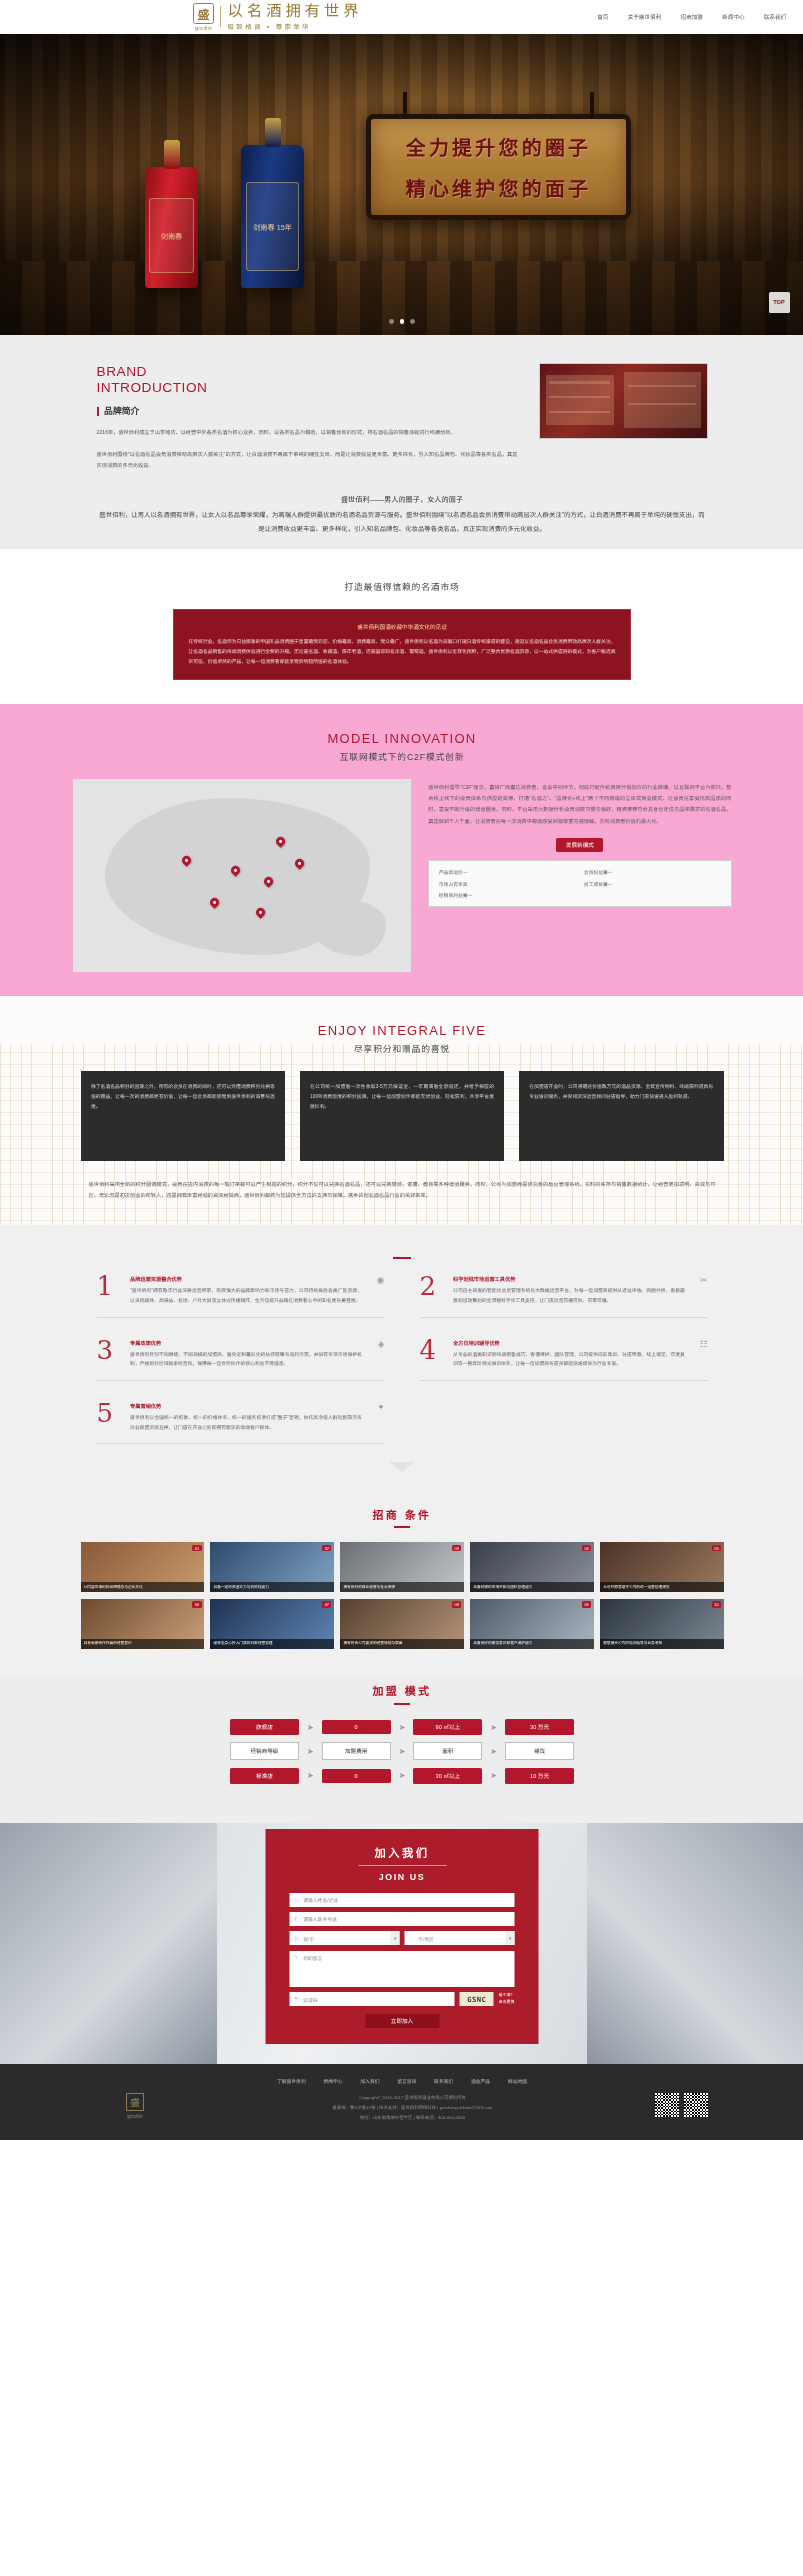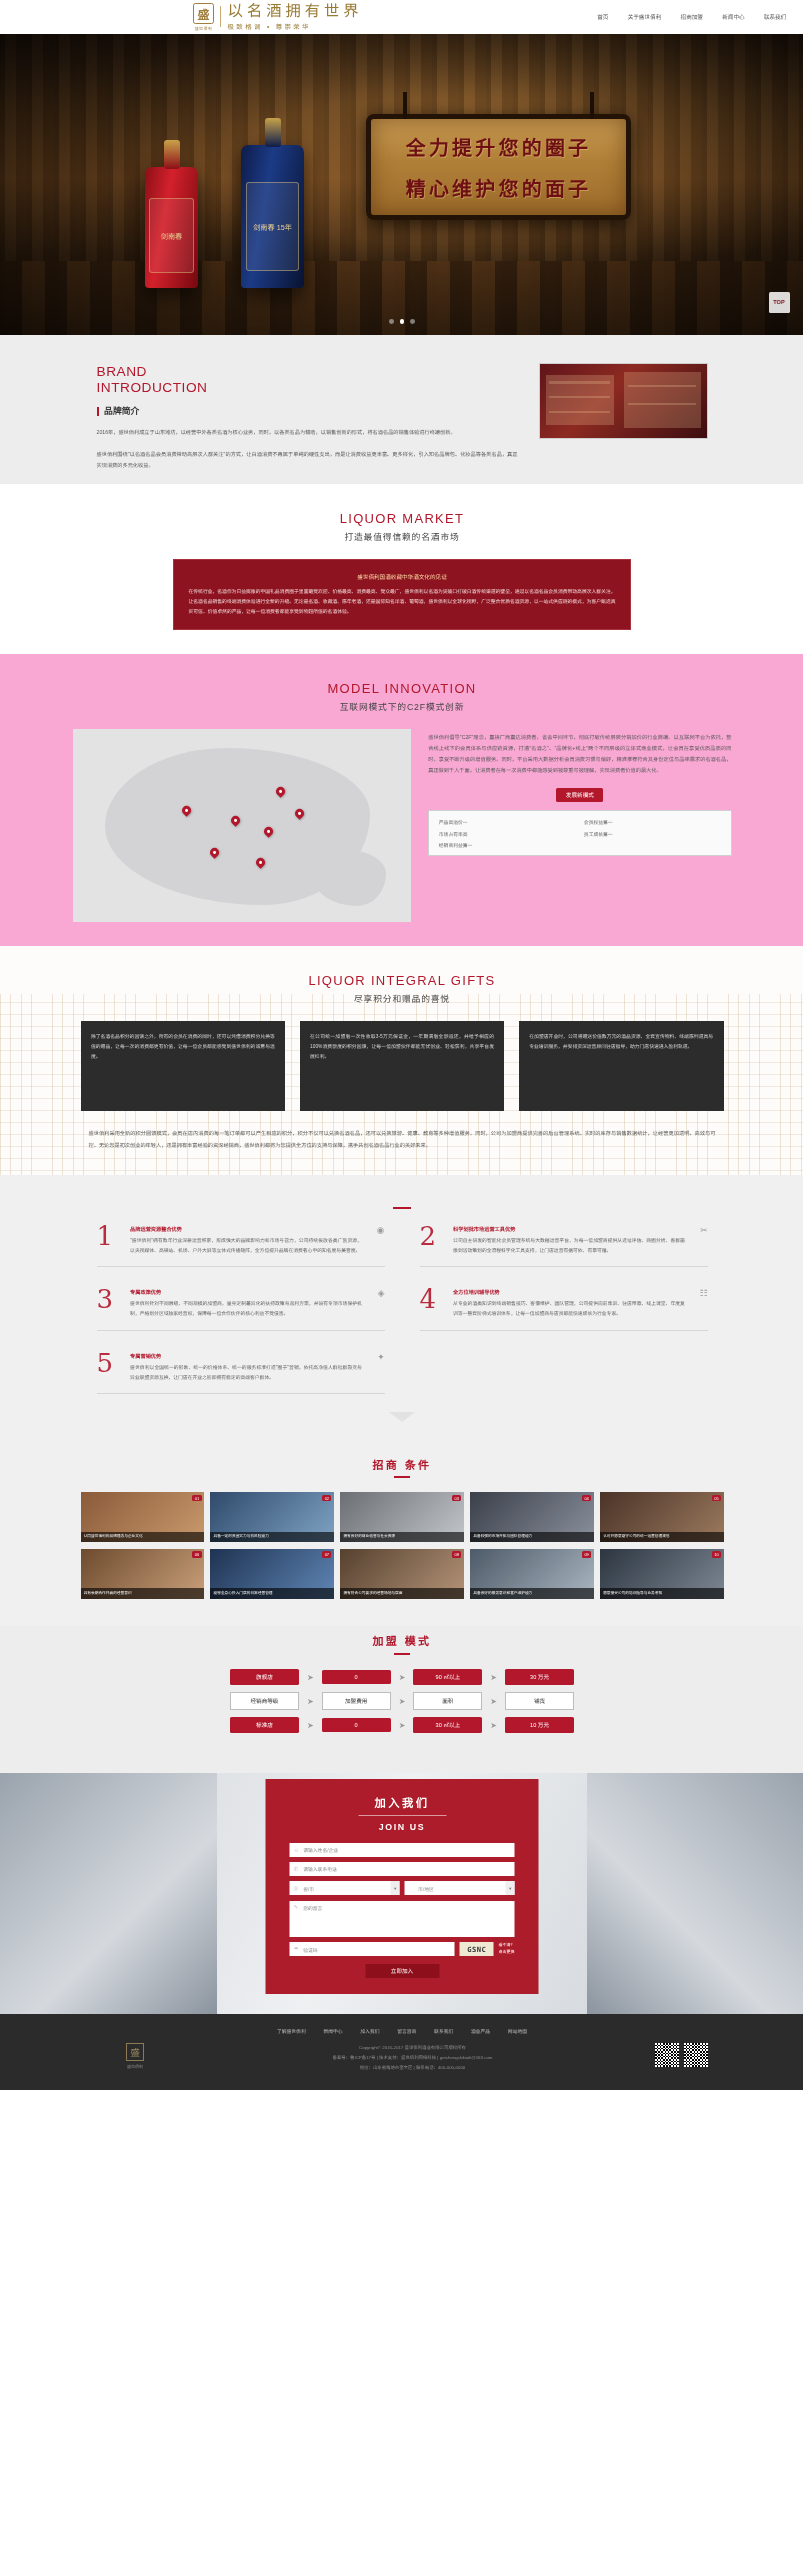--- a/index.html
+++ b/index.html
@@ -400,25 +400,28 @@
       <div class="brand-photo">
         <div class="shelf" style="left:6.4px;top:11.3px;width:68px;height:50px;"></div>
         <div class="shelf" style="left:84px;top:8px;width:77px;height:56px;"></div>
         <div class="shelf" style="left:9.6px;top:17.7px;width:61px;height:2.4px;"></div>
         <div class="shelf" style="left:9.6px;top:32px;width:61px;height:2.4px;"></div>
         <div class="shelf" style="left:9.6px;top:47px;width:61px;height:2.4px;"></div>
         <div class="shelf" style="left:88px;top:21px;width:68px;height:2.4px;"></div>
         <div class="shelf" style="left:88px;top:39px;width:68px;height:2.4px;"></div>
       </div>
     </div>
+    <div class="brand-quote">
+      <div class="q1">盛世佰利——男人的圈子，女人的面子</div>
+      <div>盛世佰利，让男人以名酒拥有世界，让女人以名品尊享荣耀，为高端人群提供最优质的名酒名品资源与服务。盛世佰利围绕"以名酒名品会员消费带动高层次人群关注"的方式，让白酒消费不再属于单纯的硬性支出，而是让消费收益更丰富、更多样化，引入知名品牌包、化妆品等各类名品，真正实现消费的多元化收益。</div>
+    </div>
   </div>
 
   <div class="section sec-white">
     <div class="sec-head">
-      <div class="sec-en">LIQUOR MARKET</div>
       <div class="sec-cn">打造最值得信赖的名酒市场</div>
     </div>
     <div class="market-box">
       <span class="mb-title">盛世佰利国酒收藏中华酒文化的见证</span>
       <span>在传统行业，名酒作为日益膨胀的中国礼品消费圈子里面最受欢迎、价格最高、消费最高、受众最广，盛世佰利以名酒为突破口打破白酒传统渠道的壁垒，通过以名酒名品会员消费带动高层次人群关注，让名酒名品销售的终端消费体验进行全新的升级。无论是名酒、收藏酒、陈年老酒，还是国际知名洋酒、葡萄酒，盛世佰利以全球化视野，广泛整合优质名酒资源，以一站式供应链的模式，为客户甄选真实可信、价值卓然的产品，让每一位消费者都能享受到物超所值的名酒体验。</span>
     </div>
   </div>
 
   <div class="section sec-grey">
     <div class="sec-head">
@@ -450,21 +453,21 @@
           <span>经销商利益第一</span>
           <span></span>
         </div>
       </div>
     </div>
   </div>
 
   <div class="gifts-sec">
     <div class="gifts-bg"></div>
     <div class="sec-head" style="position:relative">
-      <div class="sec-en">LIQUOR INTEGRAL GIFTS</div>
+      <div class="sec-en">ENJOY INTEGRAL FIVE</div>
       <div class="sec-cn">尽享积分和赠品的喜悦</div>
     </div>
     <div class="gifts-cards">
       <div class="gcard">除了名酒名品积分的回馈之外，所有的会员在消费的同时，还可以凭借消费积分兑换等值的赠品，让每一次的消费都更有价值，让每一位会员都能感受到盛世佰利的诚意与温度。</div>
       <div class="gcard">在公司统一加盟后一次性收取3-5万元保证金，一年期满后全额返还，并给予相应的100%消费额度的积分回馈，让每一位加盟伙伴都能无忧创业、轻松获利，共享平台发展红利。</div>
       <div class="gcard">在加盟店开业时，公司将赠送价值数万元的酒品资源、全套宣传物料、终端陈列道具与专业培训服务，并安排资深运营顾问驻店指导，助力门店快速进入盈利轨道。</div>
     </div>
     <div class="gifts-foot">盛世佰利采用全新的积分回馈模式，会员在店内消费的每一笔订单都可以产生相应的积分，积分不仅可以兑换名酒名品，还可以兑换旅游、健康、教育等多种增值服务。同时，公司为加盟商提供完善的后台管理系统、实时的库存与销售数据统计，让经营更加透明、高效与可控。无论您是初次创业的年轻人，还是拥有丰富经验的资深经销商，盛世佰利都将为您提供全方位的支持与保障，携手共创名酒名品行业的美好未来。</div>
   </div>
 

